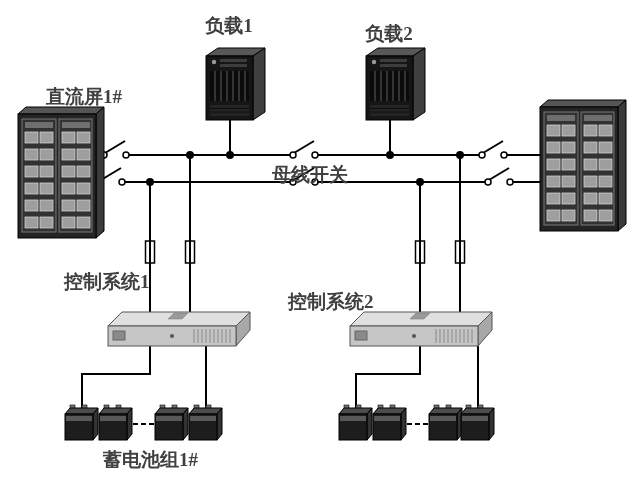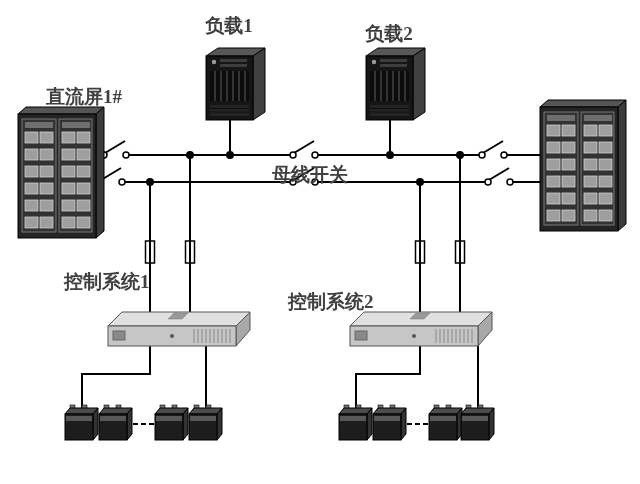--- a/index.html
+++ b/index.html
@@ -158,13 +158,14 @@
       <line x1="407" y1="424" x2="428" y2="424" stroke="#000" stroke-width="2" stroke-dasharray="5 3"></line>
     </g>
   </svg>
 
   <div class="lbl center" style="left:179px; top:15px; width:100px;">负载1</div>
   <div class="lbl center" style="left:339px; top:23px; width:100px;">负载2</div>
   <div class="lbl" style="left:14px; top:86px;margin-left:32px;">直流屏1#</div>
   <div class="lbl center" style="left:245px; top:116px; width:130px;margin-top:48px;">母线开关</div>
   <div class="lbl" style="left:64px; top:271px;">控制系统1</div>
   <div class="lbl" style="left:288px; top:271px;margin-top:20px;">控制系统2</div>
+  <div class="lbl" style="left:103px; top:449px;">蓄电池组1#</div>
 </div>
 
 </body></html>

